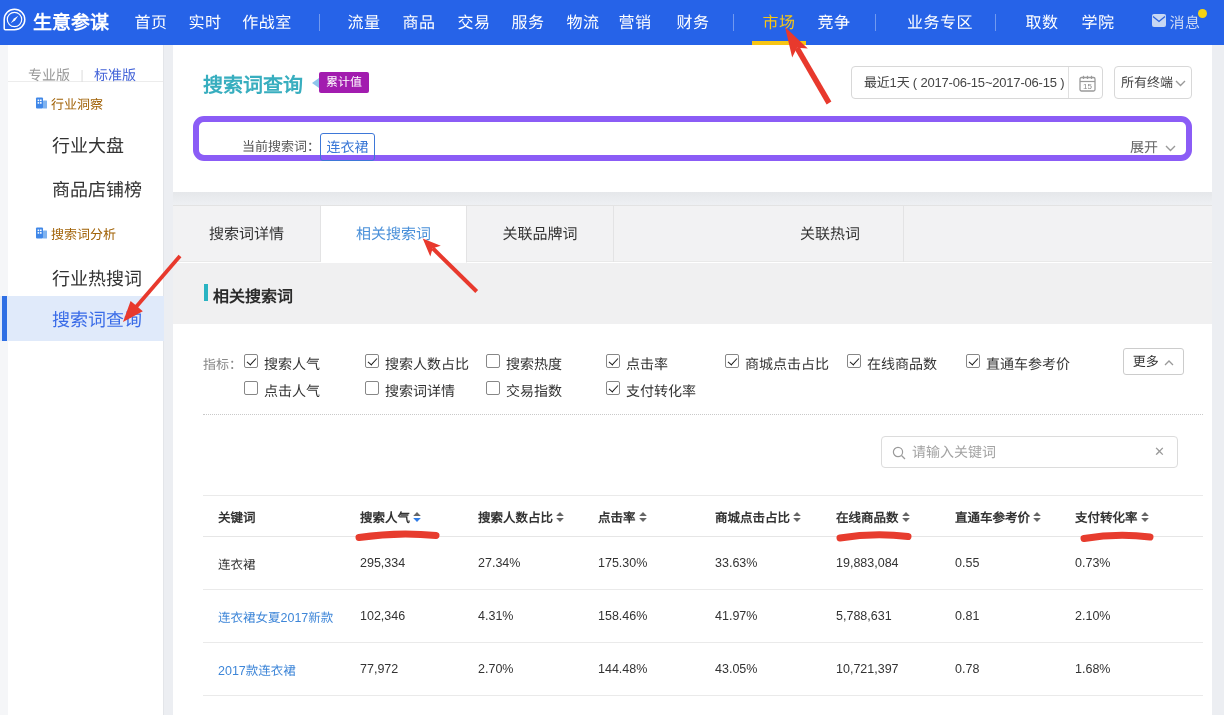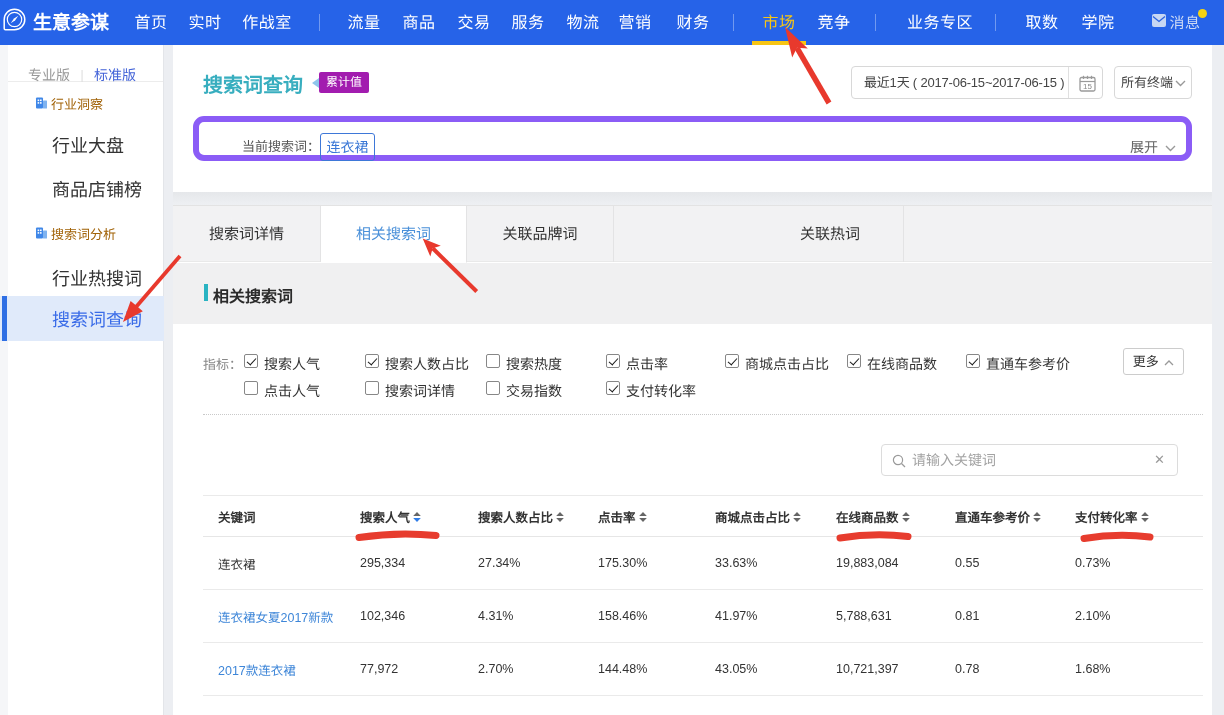--- a/index.html
+++ b/index.html
@@ -52,21 +52,21 @@
 #band .t { position:absolute; left:40px; top:20px; font-size:16px; font-weight:bold; color:#2b2b2b; }
 
 
 #filters { position:absolute; left:0; top:118px; width:1039px; height:376px; }
 .cb { position:absolute; width:14px; height:14px; border:1px solid #878787; border-radius:2px; background:#fff; }
 .cb.c:after { content:""; position:absolute; left:1.5px; top:2.5px; width:8px; height:4px; border-left:1.8px solid #1a1a1a; border-bottom:1.8px solid #1a1a1a; transform:rotate(-48deg); }
 .cblab { position:absolute; font-size:14px; color:#333; white-space:nowrap; }
 #zhibiao { position:absolute; left:30px; top:230px; font-size:13px; color:#888; }
 #more { position:absolute; left:950px; top:24px; width:61px; height:27px; border:1px solid #ccc; border-radius:3px; font-size:13px; color:#333; text-align:center; line-height:25px; }
 #dashline { position:absolute; left:30px; top:90px; width:1000px; border-top:1px dotted #c9c9c9; }
-#searchbox { position:absolute; left:708px; top:112px; width:297px; height:32px; border:1px solid #dcdcdc; border-radius:4px;margin-top:8px; }
+#searchbox { position:absolute; left:708px; top:112px; width:297px; height:32px; border:1px solid #dcdcdc; border-radius:4px; }
 #searchbox .ph { position:absolute; left:30px; top:0; line-height:30px; font-size:14px; color:#a3a3a3; }
 #searchbox .x { position:absolute; right:12px; top:0; line-height:30px; font-size:13px; color:#999; }
 
 
 #tbl { position:absolute; left:30px; top:289px; width:1000px; }
 .trow { position:absolute; left:0; width:1000px; }
 .trow span { position:absolute; top:50%; transform:translateY(-50%); font-size:12.5px; color:#333; white-space:nowrap; }
 .trow .lnk { color:#3e86d8; }
 #thead { top:0; height:42px; border-top:1px solid #eaeaea; border-bottom:1px solid #e6e6e6; }
 #thead span { font-weight:bold; }

